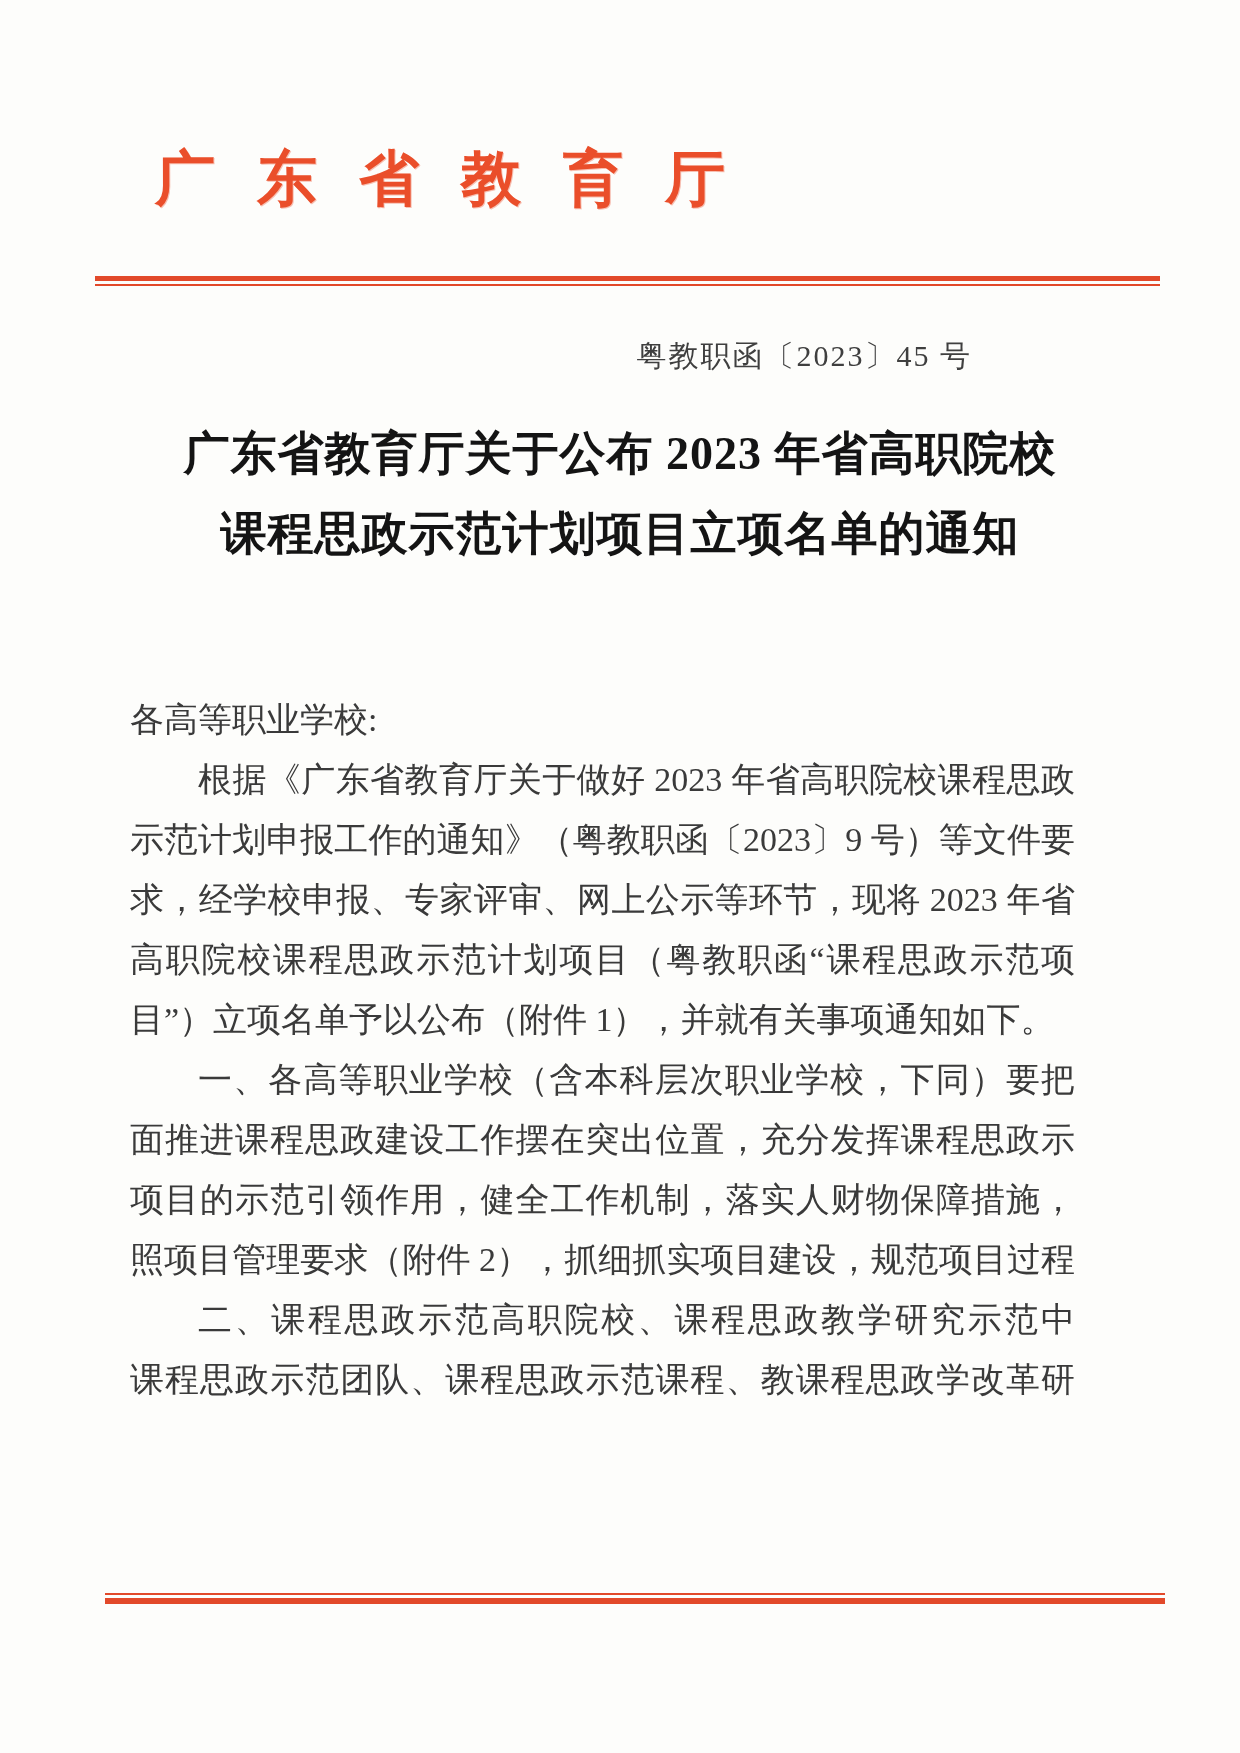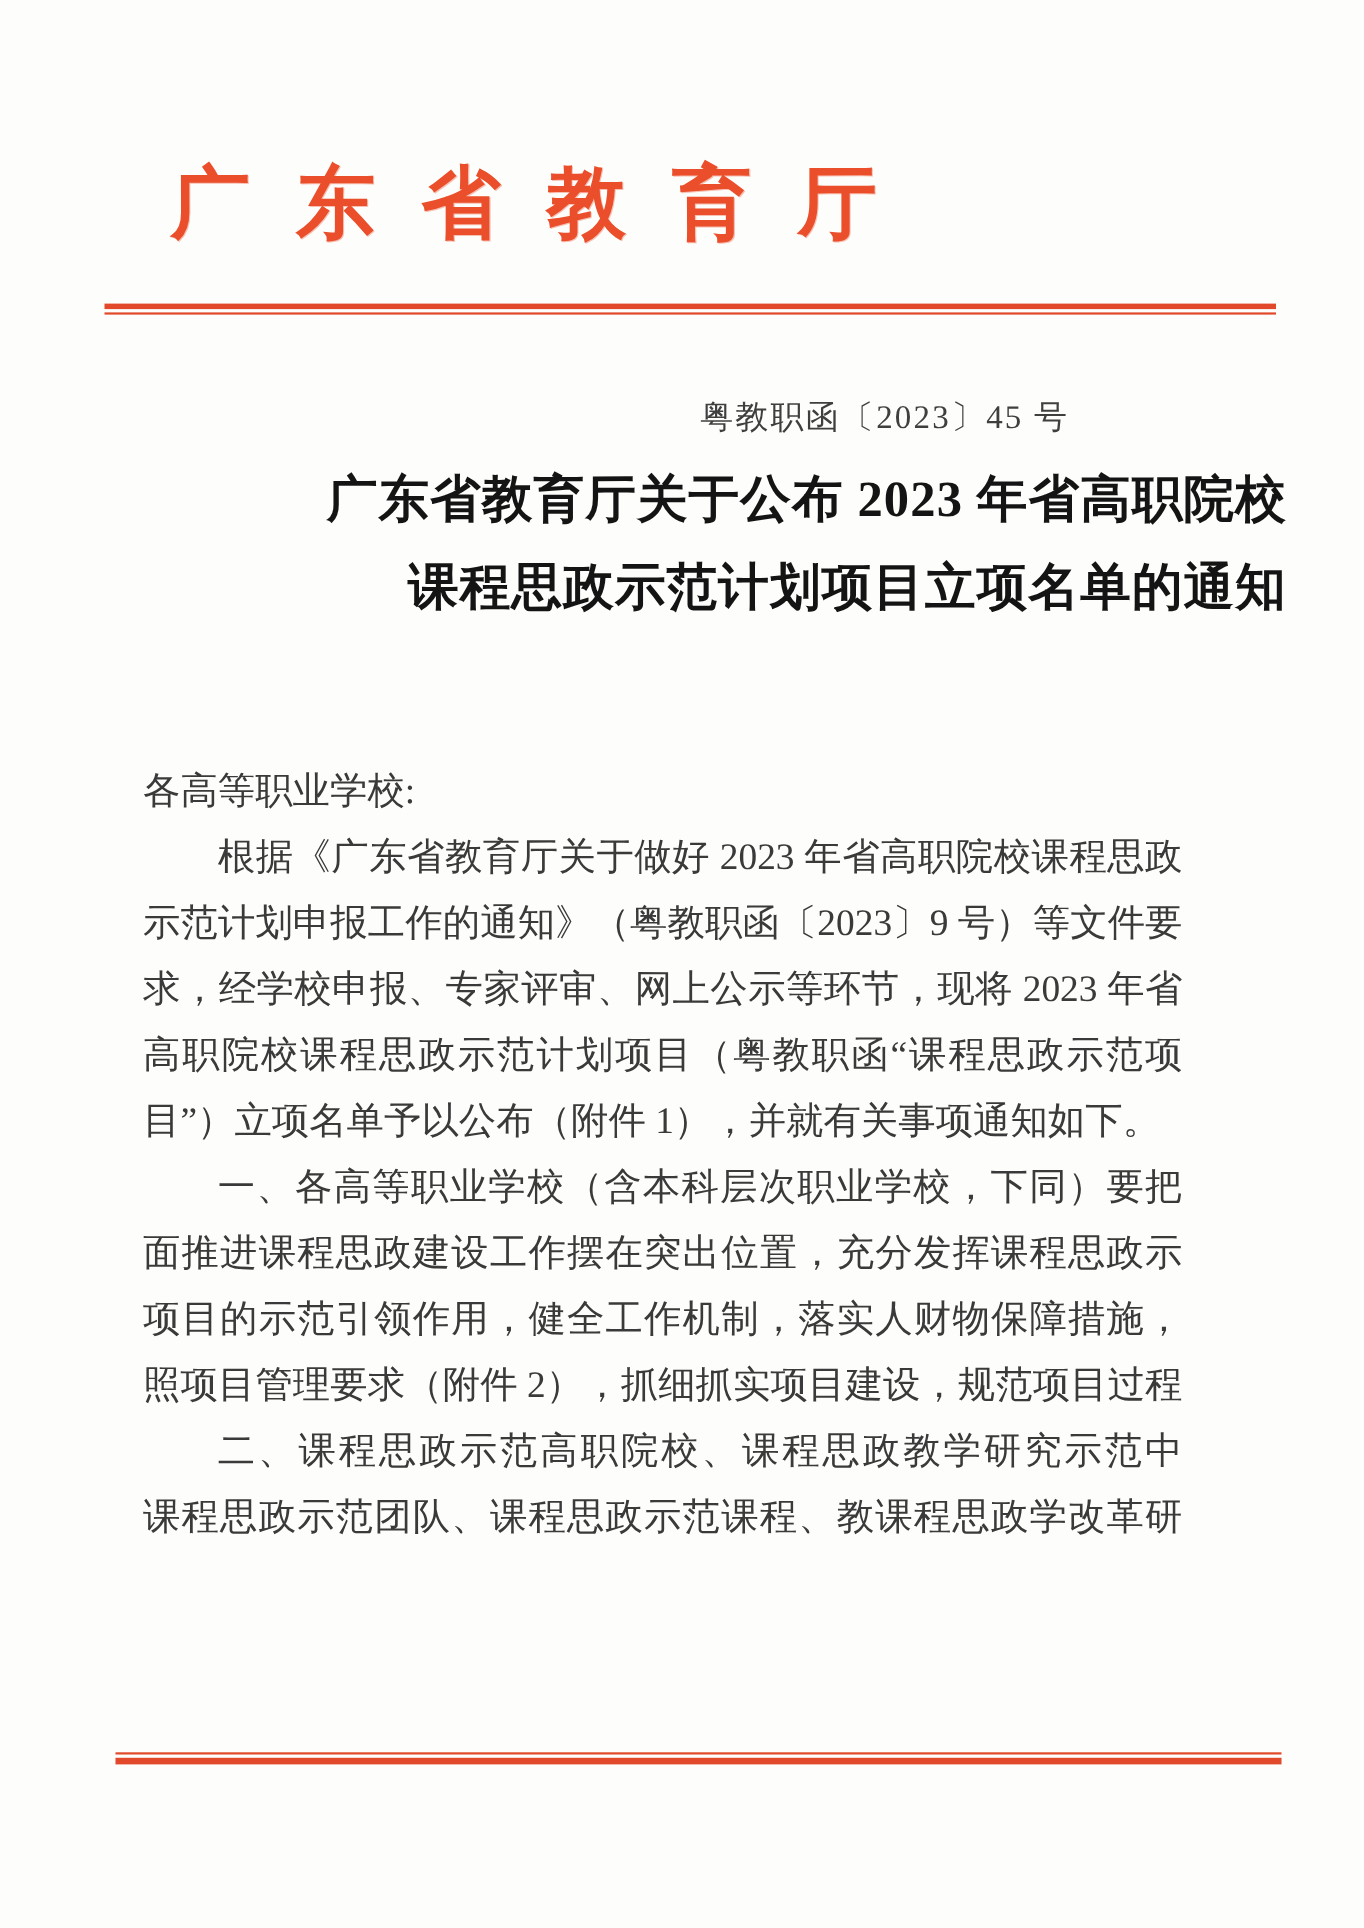--- a/index.html
+++ b/index.html
@@ -13,21 +13,21 @@
     background: #fdfdfb;
     overflow: hidden;
     font-family: "Liberation Serif", serif;
   }
 
   
   .agency {
     position: absolute;
     top: 146px;
     left: 155px;
-    font-size: 72px;
+    font-size: 60px;
     line-height: 1.1;
     font-weight: 700;
     color: #ea4e2a;
     letter-spacing: 42px;
     white-space: nowrap;
     text-shadow: 1px 1px 0 rgba(234, 78, 42, 0.35);
   }
 
   .rule-top {
     position: absolute;
@@ -41,30 +41,29 @@
   .doc-number {
     position: absolute;
     top: 336px;
     left: 0;
     width: 972px;
     text-align: right;
     font-size: 30px;
     color: #3f3f3f;
     letter-spacing: 2px;
     white-space: nowrap;
-    margin-top: 23px;
   }
 
   
   .notice-title {
     position: absolute;
     top: 414px;
     left: 70px;
     width: 1100px;
-    text-align: right;
+    text-align: center;
     font-size: 46px;
     font-weight: 700;
     color: #141414;
     line-height: 80px;
     letter-spacing: 1px;
   }
 
   
   .body-text {
     position: absolute;

